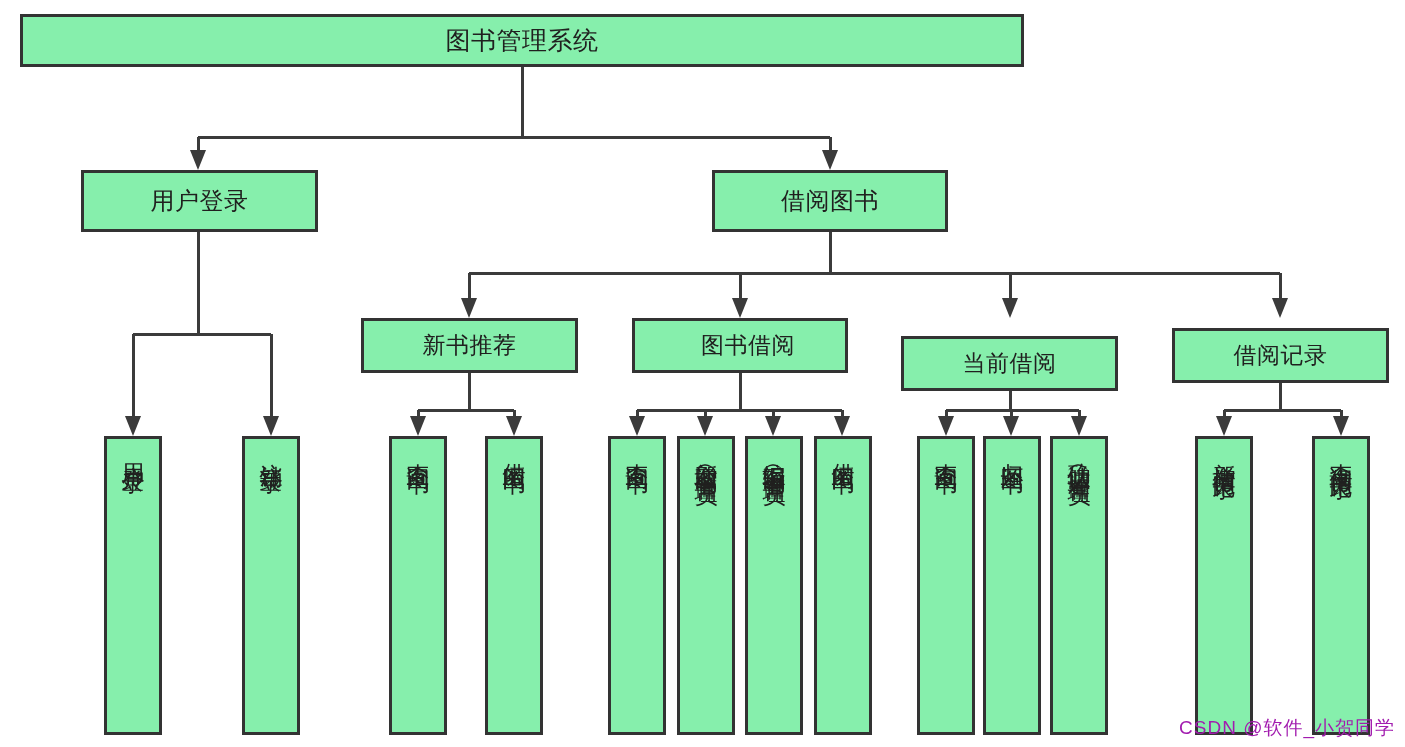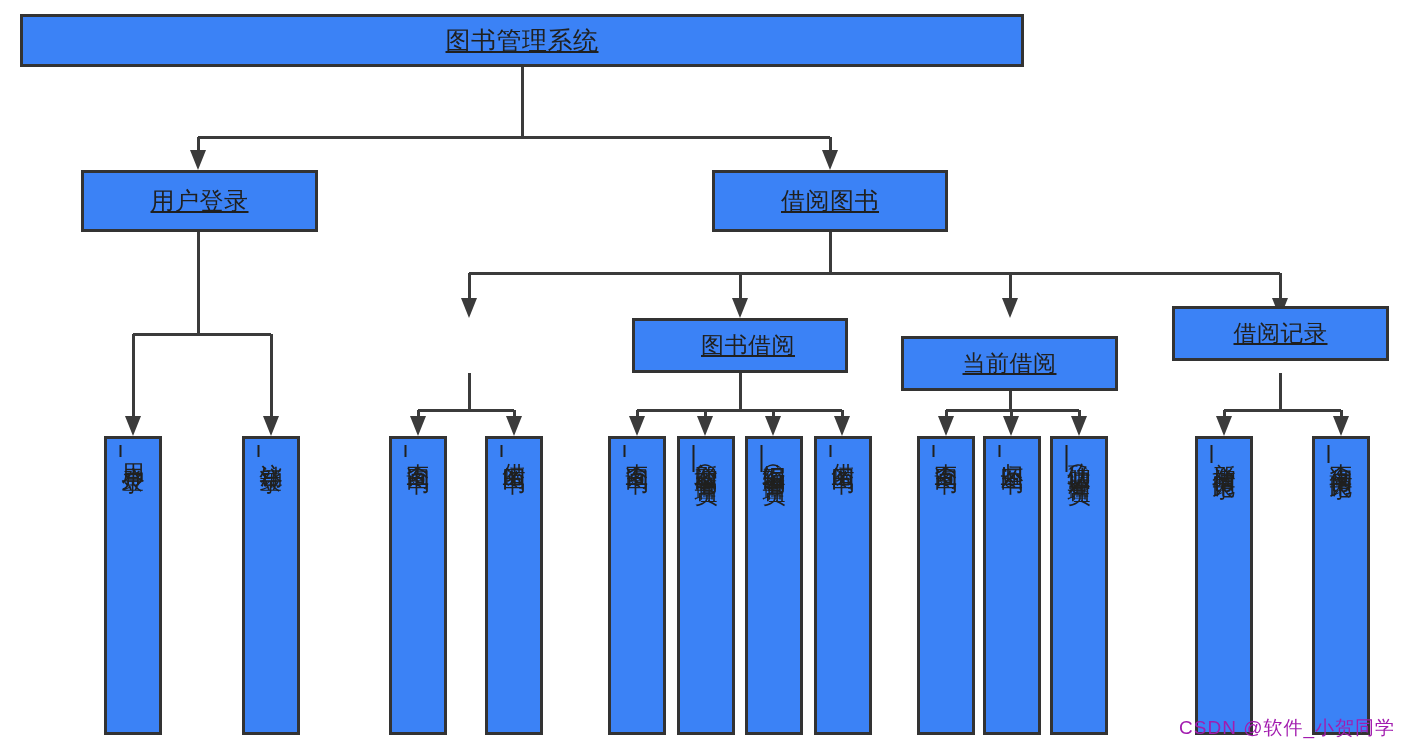--- a/index.html
+++ b/index.html
@@ -35,29 +35,28 @@
     shape-rendering: crispEdges;
   }
   #wires polygon.arrow-head {
     fill: #3b3b3b;
     stroke: none;
   }
   
   .node {
     position: absolute;
     box-sizing: border-box;
-    background: #3b82f6;
+    background: #86efac;
     border: 3px solid #333333;
     display: flex;
     align-items: center;
     justify-content: center;
     text-align: center;
     color: #20201f;
     z-index: 2;
-    text-decoration: underline;
   }
   .node-label {
     display: block;
     line-height: 1.25;
     letter-spacing: 0.5px;
     white-space: nowrap;
   }
   .node.root .node-label {
     font-size: 25px;
   }
@@ -167,30 +166,33 @@
   </div>
 
   <div class="node level2" style="left:81px; top:170px; width:237px; height:62px;">
     <span class="node-label">用户登录</span>
   </div>
 
   <div class="node level2" style="left:712px; top:170px; width:236px; height:62px;">
     <span class="node-label">借阅图书</span>
   </div>
 
+  <div class="node level3" style="left:361px; top:318px; width:217px; height:55px;">
+    <span class="node-label">新书推荐</span>
+  </div>
 
   <div class="node level3" style="left:632px; top:318px; width:216px; height:55px;padding-left:16px;">
     <span class="node-label">图书借阅</span>
   </div>
 
   <div class="node level3" style="left:901px; top:336px; width:217px; height:55px;">
     <span class="node-label">当前借阅</span>
   </div>
 
-  <div class="node level3" style="left:1172px; top:306px; width:217px; height:55px;">
+  <div class="node level3" style="left:1172px; top:328px; width:217px; height:55px;">
     <span class="node-label">借阅记录</span>
   </div>
 
   <div class="node leaf" style="left:104px; top:436px; width:58px; height:299px;">
     <span class="node-label">用户登录</span>
   </div>
 
   <div class="node leaf" style="left:242px; top:436px; width:58px; height:299px;">
     <span class="node-label">注销登录</span>
   </div>

